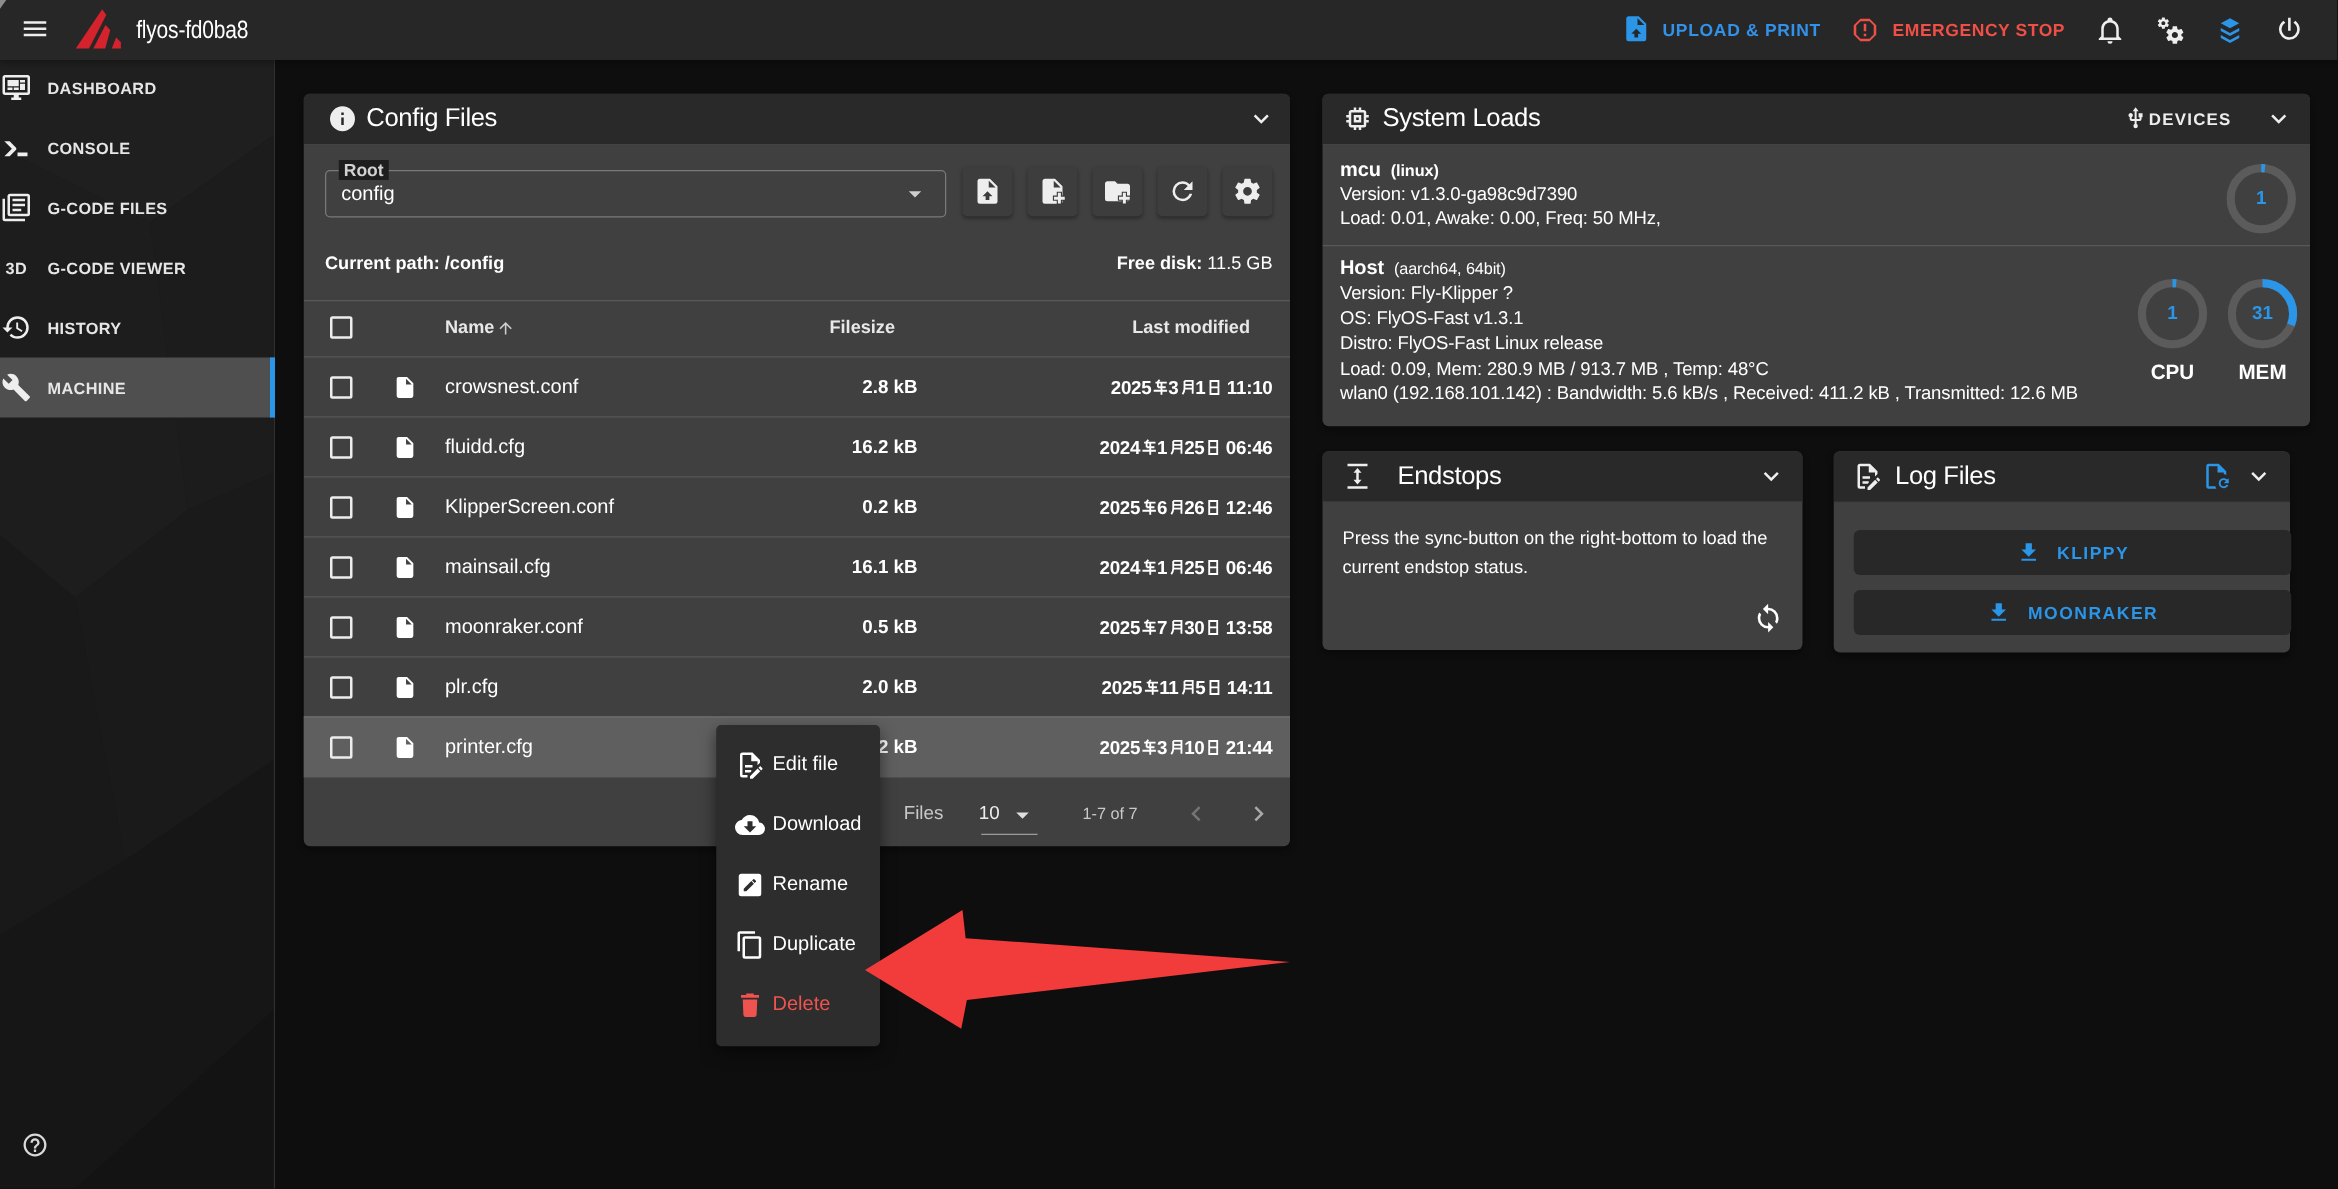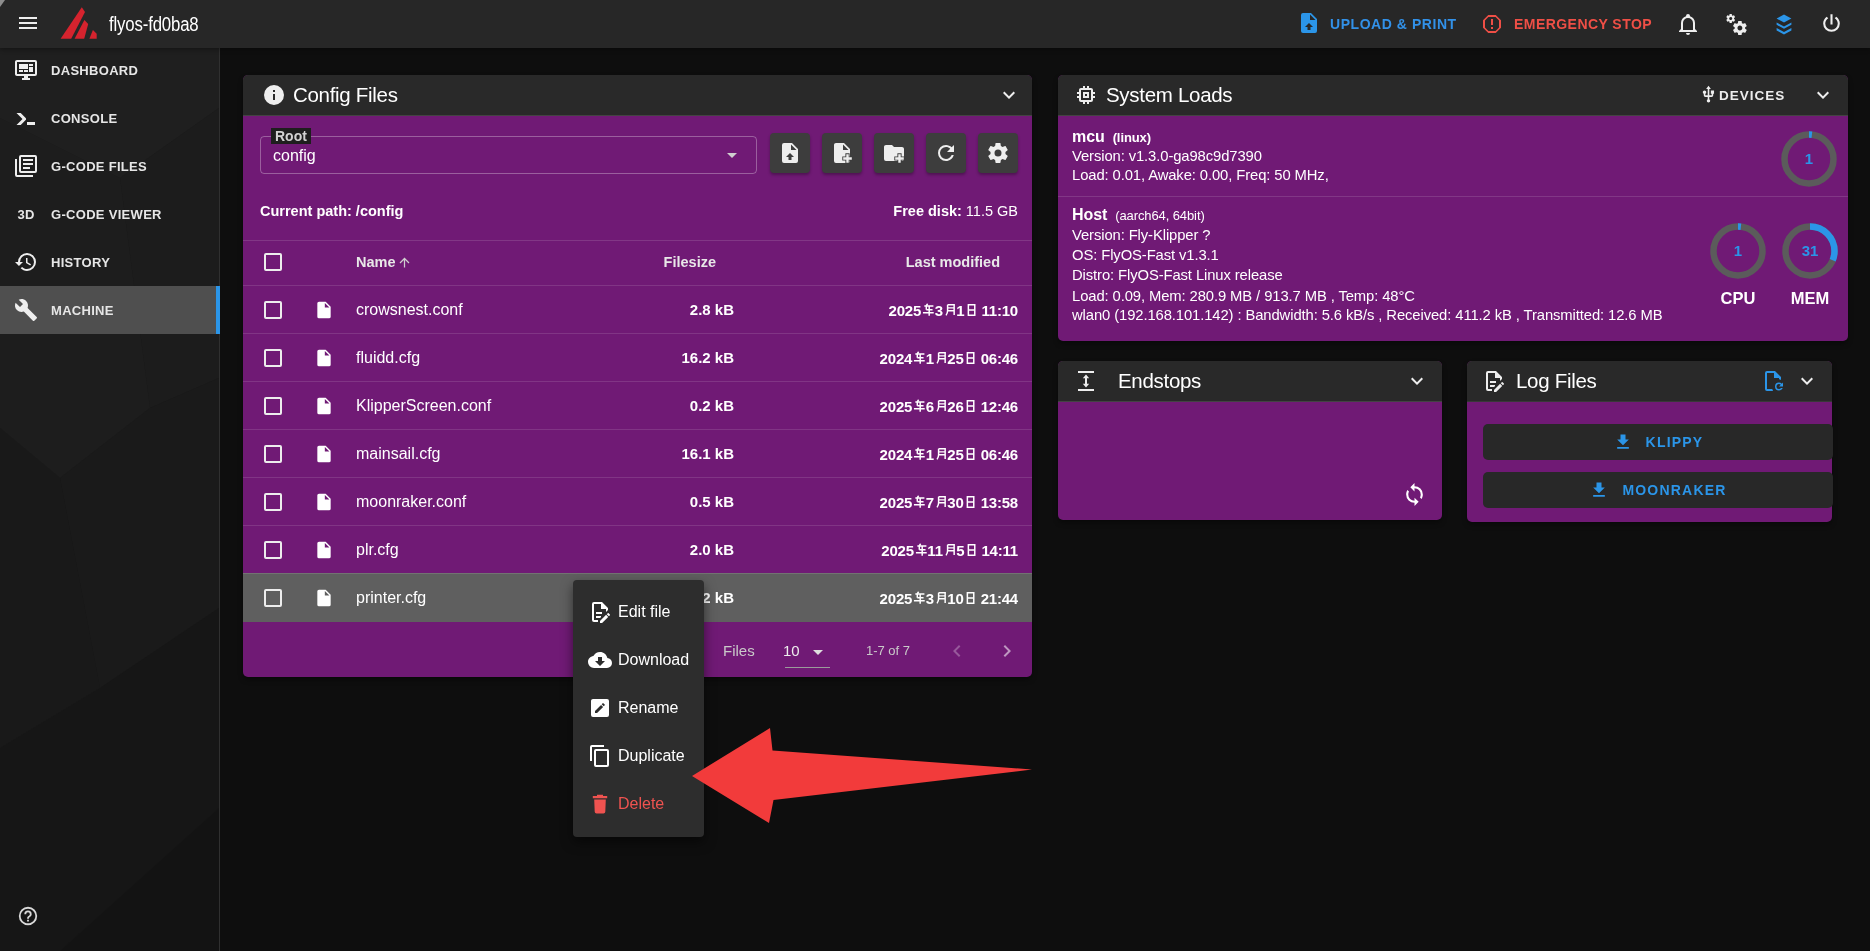--- a/index.html
+++ b/index.html
@@ -1,26 +1,26 @@
 <!DOCTYPE html>
 <html><head><meta charset="utf-8">
 <style>
 html,body{margin:0;padding:0}
 body{width:1870px;height:951px;position:relative;overflow:hidden;background:#0e0e0e;font-family:"Liberation Sans",sans-serif;-webkit-font-smoothing:antialiased}
 .abs{position:absolute}
 svg{display:block}
-.card{position:absolute;background:#701a75;border-radius:5px;box-shadow:0 3px 5px rgba(0,0,0,.35)}
+.card{position:absolute;background:#404040;border-radius:5px;box-shadow:0 3px 5px rgba(0,0,0,.35)}
 .chead{position:absolute;left:0;top:0;right:0;height:40px;background:#292929;border-radius:5px 5px 0 0;border-bottom:1px solid rgba(255,255,255,.12);display:flex;align-items:center}
 .ctitle{color:#fff;font-size:20.5px;letter-spacing:-.3px}
 .hdivider{position:absolute;left:0;right:0;height:1px;background:rgba(255,255,255,.13)}
 .ic{fill:#eee}
 .icb{fill:#2b95e8}
 .icr{fill:#ef4f46}
 .tbtn{position:absolute;top:58px;width:40px;height:40px;background:#3d3d3d;border-radius:4px;display:flex;align-items:center;justify-content:center;box-shadow:0 2px 3px rgba(0,0,0,.3)}
-.nav{position:absolute;left:0;width:220px;height:48px;display:flex;align-items:center;box-sizing:border-box;padding-left:14px;color:#e6e6e6;font-weight:700;font-size:13px;letter-spacing:.3px}
+.nav{position:absolute;left:0;width:220px;height:48px;display:flex;align-items:center;box-sizing:border-box;padding-left:1px;color:#e6e6e6;font-weight:700;font-size:13px;letter-spacing:.3px}
 .nav svg{margin-right:13px;flex:none}
 .nav.sel{background:#4f4f4f;border-right:4px solid #2b95e8}
 .row{position:absolute;left:0;width:789px;height:48px;border-top:1px solid rgba(255,255,255,.12)}
 .cb{position:absolute;left:21px;top:15px;width:14px;height:14px;border:2px solid #ededed;border-radius:2px}
 .fi{position:absolute;left:71px;top:14px}
 .nm{position:absolute;left:113px;top:0;line-height:48px;color:#fff;font-size:16px}
 .fs{position:absolute;right:298px;top:0;line-height:48px;color:#fff;font-size:15px;font-weight:600}
 .dtc{position:absolute;right:14px;top:0;height:48px;display:flex;align-items:center;color:#fff;font-size:15px;font-weight:700;letter-spacing:-.2px}
 .dtc svg{margin:0 .25px 0 .75px}
 .mi{position:absolute;left:15px;width:131px;height:48px;display:flex;align-items:center;color:#fff;font-size:16px}
@@ -395,20 +395,21 @@
 <div class="card" id="end" style="left:1058px;top:361px;width:384px;height:159px">
  <div class="chead">
   <svg style="margin-left:16px" width="24" height="24" viewBox="0 0 24 24">
         <use href="#i-endstop" class="ic"></use>
       </svg>
   <span class="ctitle" style="margin-left:20px">Endstops</span>
   <svg class="abs" style="right:13px;top:8px" width="24" height="24" viewBox="0 0 24 24">
         <use href="#i-chev" class="ic"></use>
       </svg>
  </div>
+ <div class="abs" style="left:16px;top:59px;width:352px;color:#fff;font-size:14.6px;line-height:23px">Press the sync-button on the right-bottom to load the<br>current endstop status.</div>
  <svg class="abs" style="left:344px;top:121px" width="25" height="25" viewBox="0 0 24 24">
       <use href="#i-sync" fill="#fff"></use>
     </svg>
 </div>
 
 <div class="card" id="log" style="left:1467px;top:361px;width:365px;height:161px">
  <div class="chead" style="border-bottom-color:rgba(255,255,255,.07)">
   <svg style="margin-left:15px" width="24" height="24" viewBox="0 0 24 24">
         <use href="#i-filedit" class="ic"></use>
       </svg>

